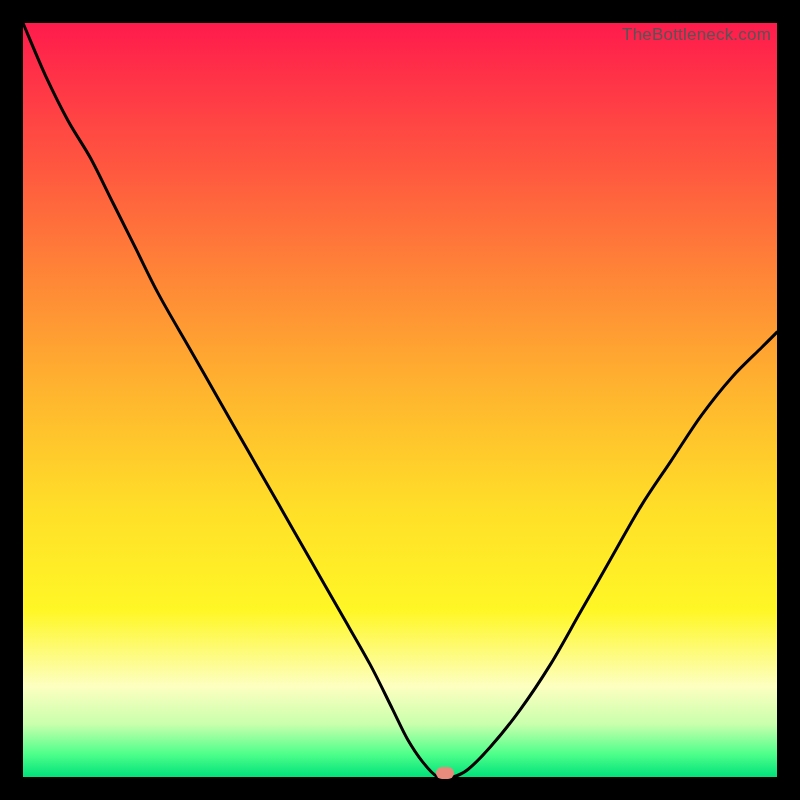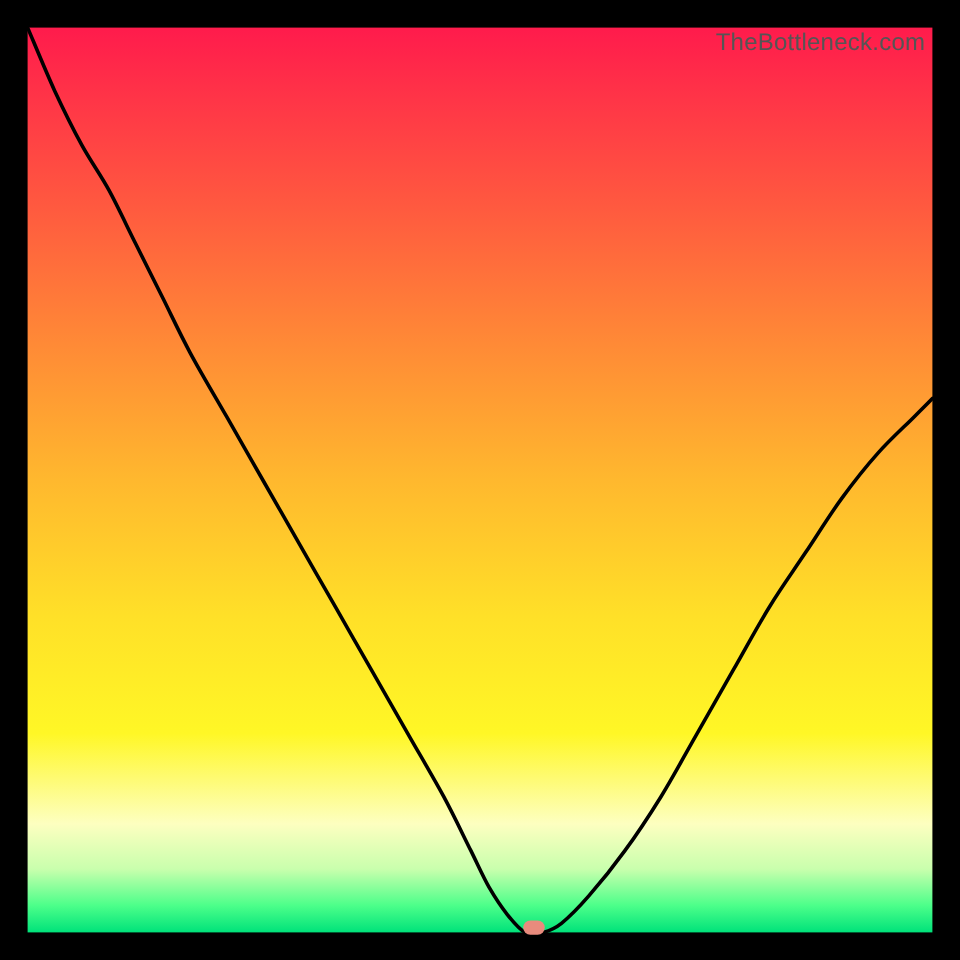--- a/index.html
+++ b/index.html
@@ -35,21 +35,21 @@
       #fdffc0 88%,
       #c9ffad 93%,
       #4dff8a 97%,
       #00e27a 100%);
   }
   .watermark {
     position: absolute;
     top: 2px;
     right: 6px;
     color: #555;
-    font-size: 20px;
+    font-size: 17px;
     font-weight: 500;
     letter-spacing: 0.2px;
     user-select: none;
   }
   svg.curve {
     position: absolute;
     left: 0;
     top: 0;
     width: 754px;
     height: 754px;

